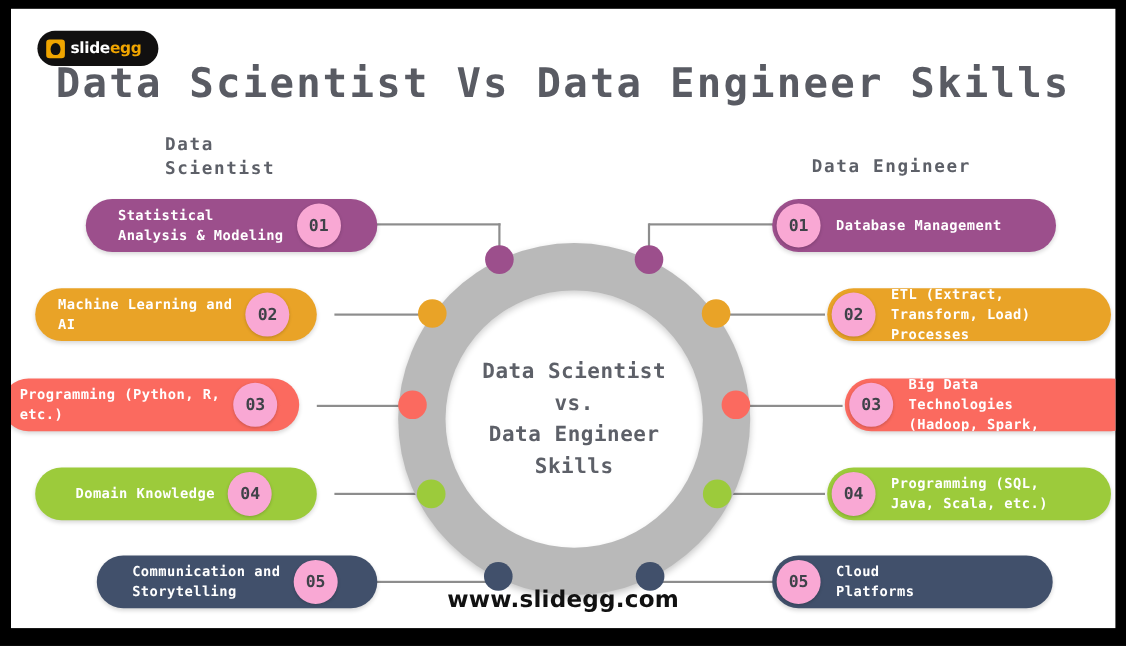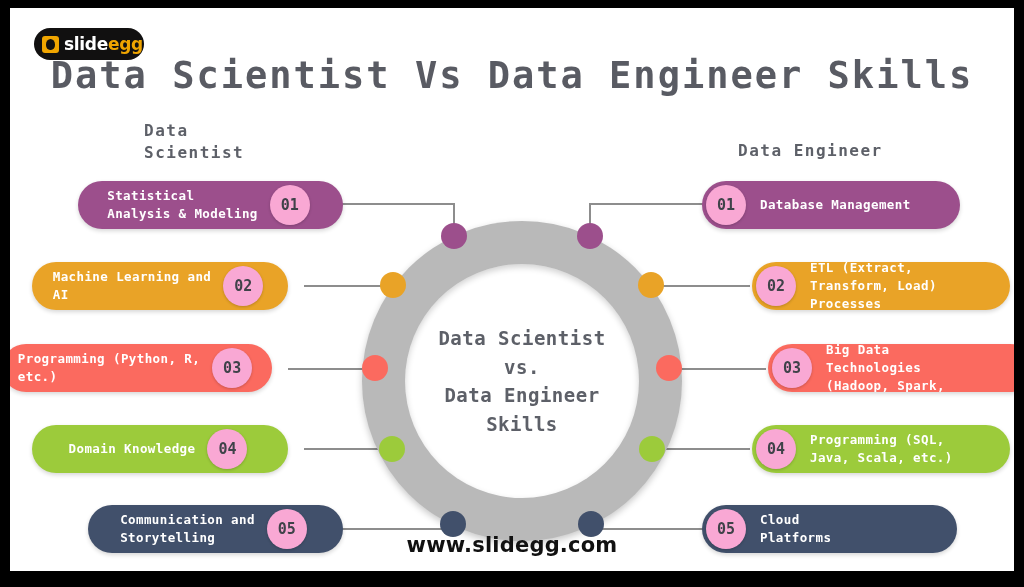--- a/index.html
+++ b/index.html
@@ -42,21 +42,21 @@
   }
   #logo .mark:after{
     content:"";
     position:absolute;left:4px;top:3px;
     width:9px;height:11px;
     background:#111010;
     border-radius:50% 50% 45% 45%;
   }
   #logo .wordmark{
     font-family:"DejaVu Sans", sans-serif;
-    font-size:17px;font-weight:700;
+    font-size:14px;font-weight:700;
     letter-spacing:-.3px;
     line-height:1;
   }
   #logo .wordmark .w1{color:#ffffff;}
   #logo .wordmark .w2{color:#f0a500;}
 
   
   #title{
     position:absolute;
     left:0;right:0;top:46px;
@@ -68,21 +68,21 @@
   }
 
   
   .col-head{
     position:absolute;
     font-size:16px;font-weight:700;
     color:#5d6068;
     letter-spacing:1.5px;
     line-height:1.35;
   }
-  #head-left{left:134px;top:112px;text-align:left;}
+  #head-left{left:140px;top:112px;text-align:left;}
   #head-right{left:728px;top:132px;text-align:left;}
 
   
   #donut{
     position:absolute;
     left:352px;top:213px;
     width:320px;height:320px;
     border-radius:50%;
     background:#b9b9b9;
     box-shadow:0 3px 7px rgba(0,0,0,.22);

